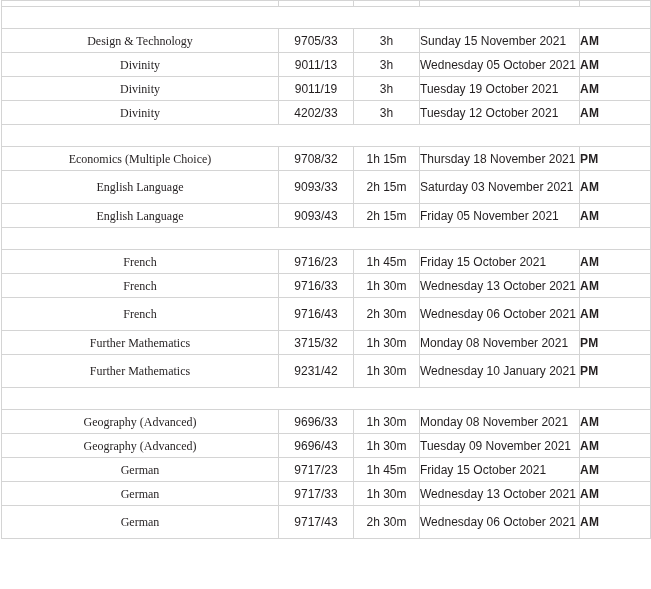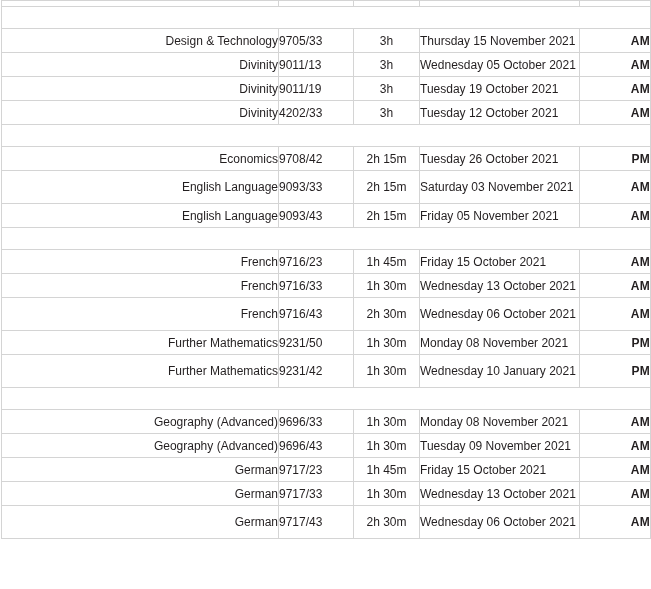--- a/index.html
+++ b/index.html
@@ -62,36 +62,37 @@
     font-weight: bold;
     line-height: 21px;
   }
 
   
   tr.data-row td { height: 23px; }
   tr.data-row.tall td { height: 32px; }
 
   td.subject {
     padding: 3px 0 3px 9px;
-    text-align: right;
+    text-align: center;
+    font-family: Liberation Serif, serif;
   }
   td.code {
     padding: 3px 0 3px 8px;
-    text-align: left;
+    text-align: center;
   }
   td.duration {
     padding: 3px 0 3px 7px;
     text-align: center;
   }
   td.date {
     padding: 3px 8px 3px 8px;
     text-align: left;
   }
   td.session {
-    text-align: right;
+    text-align: left;
     font-weight: bold;
     font-size: 12px;
     letter-spacing: 0.3px;
   }
   td.session.pm { background: #c9c9c9; }
 
   
   #timetable { border-left: 1px solid #b9b9b9; border-right: 1px solid #b9b9b9; }
   tr:last-child td { border-bottom: 1px solid #b9b9b9; }
 </style>
@@ -116,21 +117,21 @@
       </tr>
       <tr class="section-row">
         <td colspan="5">
           <span class="section-letter">D</span>
         </td>
       </tr>
       <tr class="data-row">
         <td class="subject">Design &amp; Technology</td>
         <td class="code">9705/33</td>
         <td class="duration">3h</td>
-        <td class="date">Thursday 15 November 2021</td>
+        <td class="date">Sunday 15 November 2021</td>
         <td class="session">AM</td>
       </tr>
       <tr class="data-row">
         <td class="subject">Divinity</td>
         <td class="code">9011/13</td>
         <td class="duration">3h</td>
         <td class="date">Wednesday 05 October 2021</td>
         <td class="session">AM</td>
       </tr>
       <tr class="data-row">
@@ -146,24 +147,24 @@
         <td class="duration">3h</td>
         <td class="date">Tuesday 12 October 2021</td>
         <td class="session">AM</td>
       </tr>
       <tr class="section-row">
         <td colspan="5">
           <span class="section-letter">E</span>
         </td>
       </tr>
       <tr class="data-row">
-        <td class="subject">Economics</td>
-        <td class="code">9708/42</td>
-        <td class="duration">2h 15m</td>
-        <td class="date">Tuesday 26 October 2021</td>
+        <td class="subject">Economics (Multiple Choice)</td>
+        <td class="code">9708/32</td>
+        <td class="duration">1h 15m</td>
+        <td class="date">Thursday 18 November 2021</td>
         <td class="session pm">PM</td>
       </tr>
       <tr class="data-row tall">
         <td class="subject">English Language</td>
         <td class="code">9093/33</td>
         <td class="duration">2h 15m</td>
         <td class="date">Saturday 03 November 2021</td>
         <td class="session">AM</td>
       </tr>
       <tr class="data-row">
@@ -194,21 +195,21 @@
       </tr>
       <tr class="data-row tall">
         <td class="subject">French</td>
         <td class="code">9716/43</td>
         <td class="duration">2h 30m</td>
         <td class="date">Wednesday 06 October 2021</td>
         <td class="session">AM</td>
       </tr>
       <tr class="data-row">
         <td class="subject">Further Mathematics</td>
-        <td class="code">9231/50</td>
+        <td class="code">3715/32</td>
         <td class="duration">1h 30m</td>
         <td class="date">Monday 08 November 2021</td>
         <td class="session pm">PM</td>
       </tr>
       <tr class="data-row tall">
         <td class="subject">Further Mathematics</td>
         <td class="code">9231/42</td>
         <td class="duration">1h 30m</td>
         <td class="date">Wednesday 10 January 2021</td>
         <td class="session pm">PM</td>

